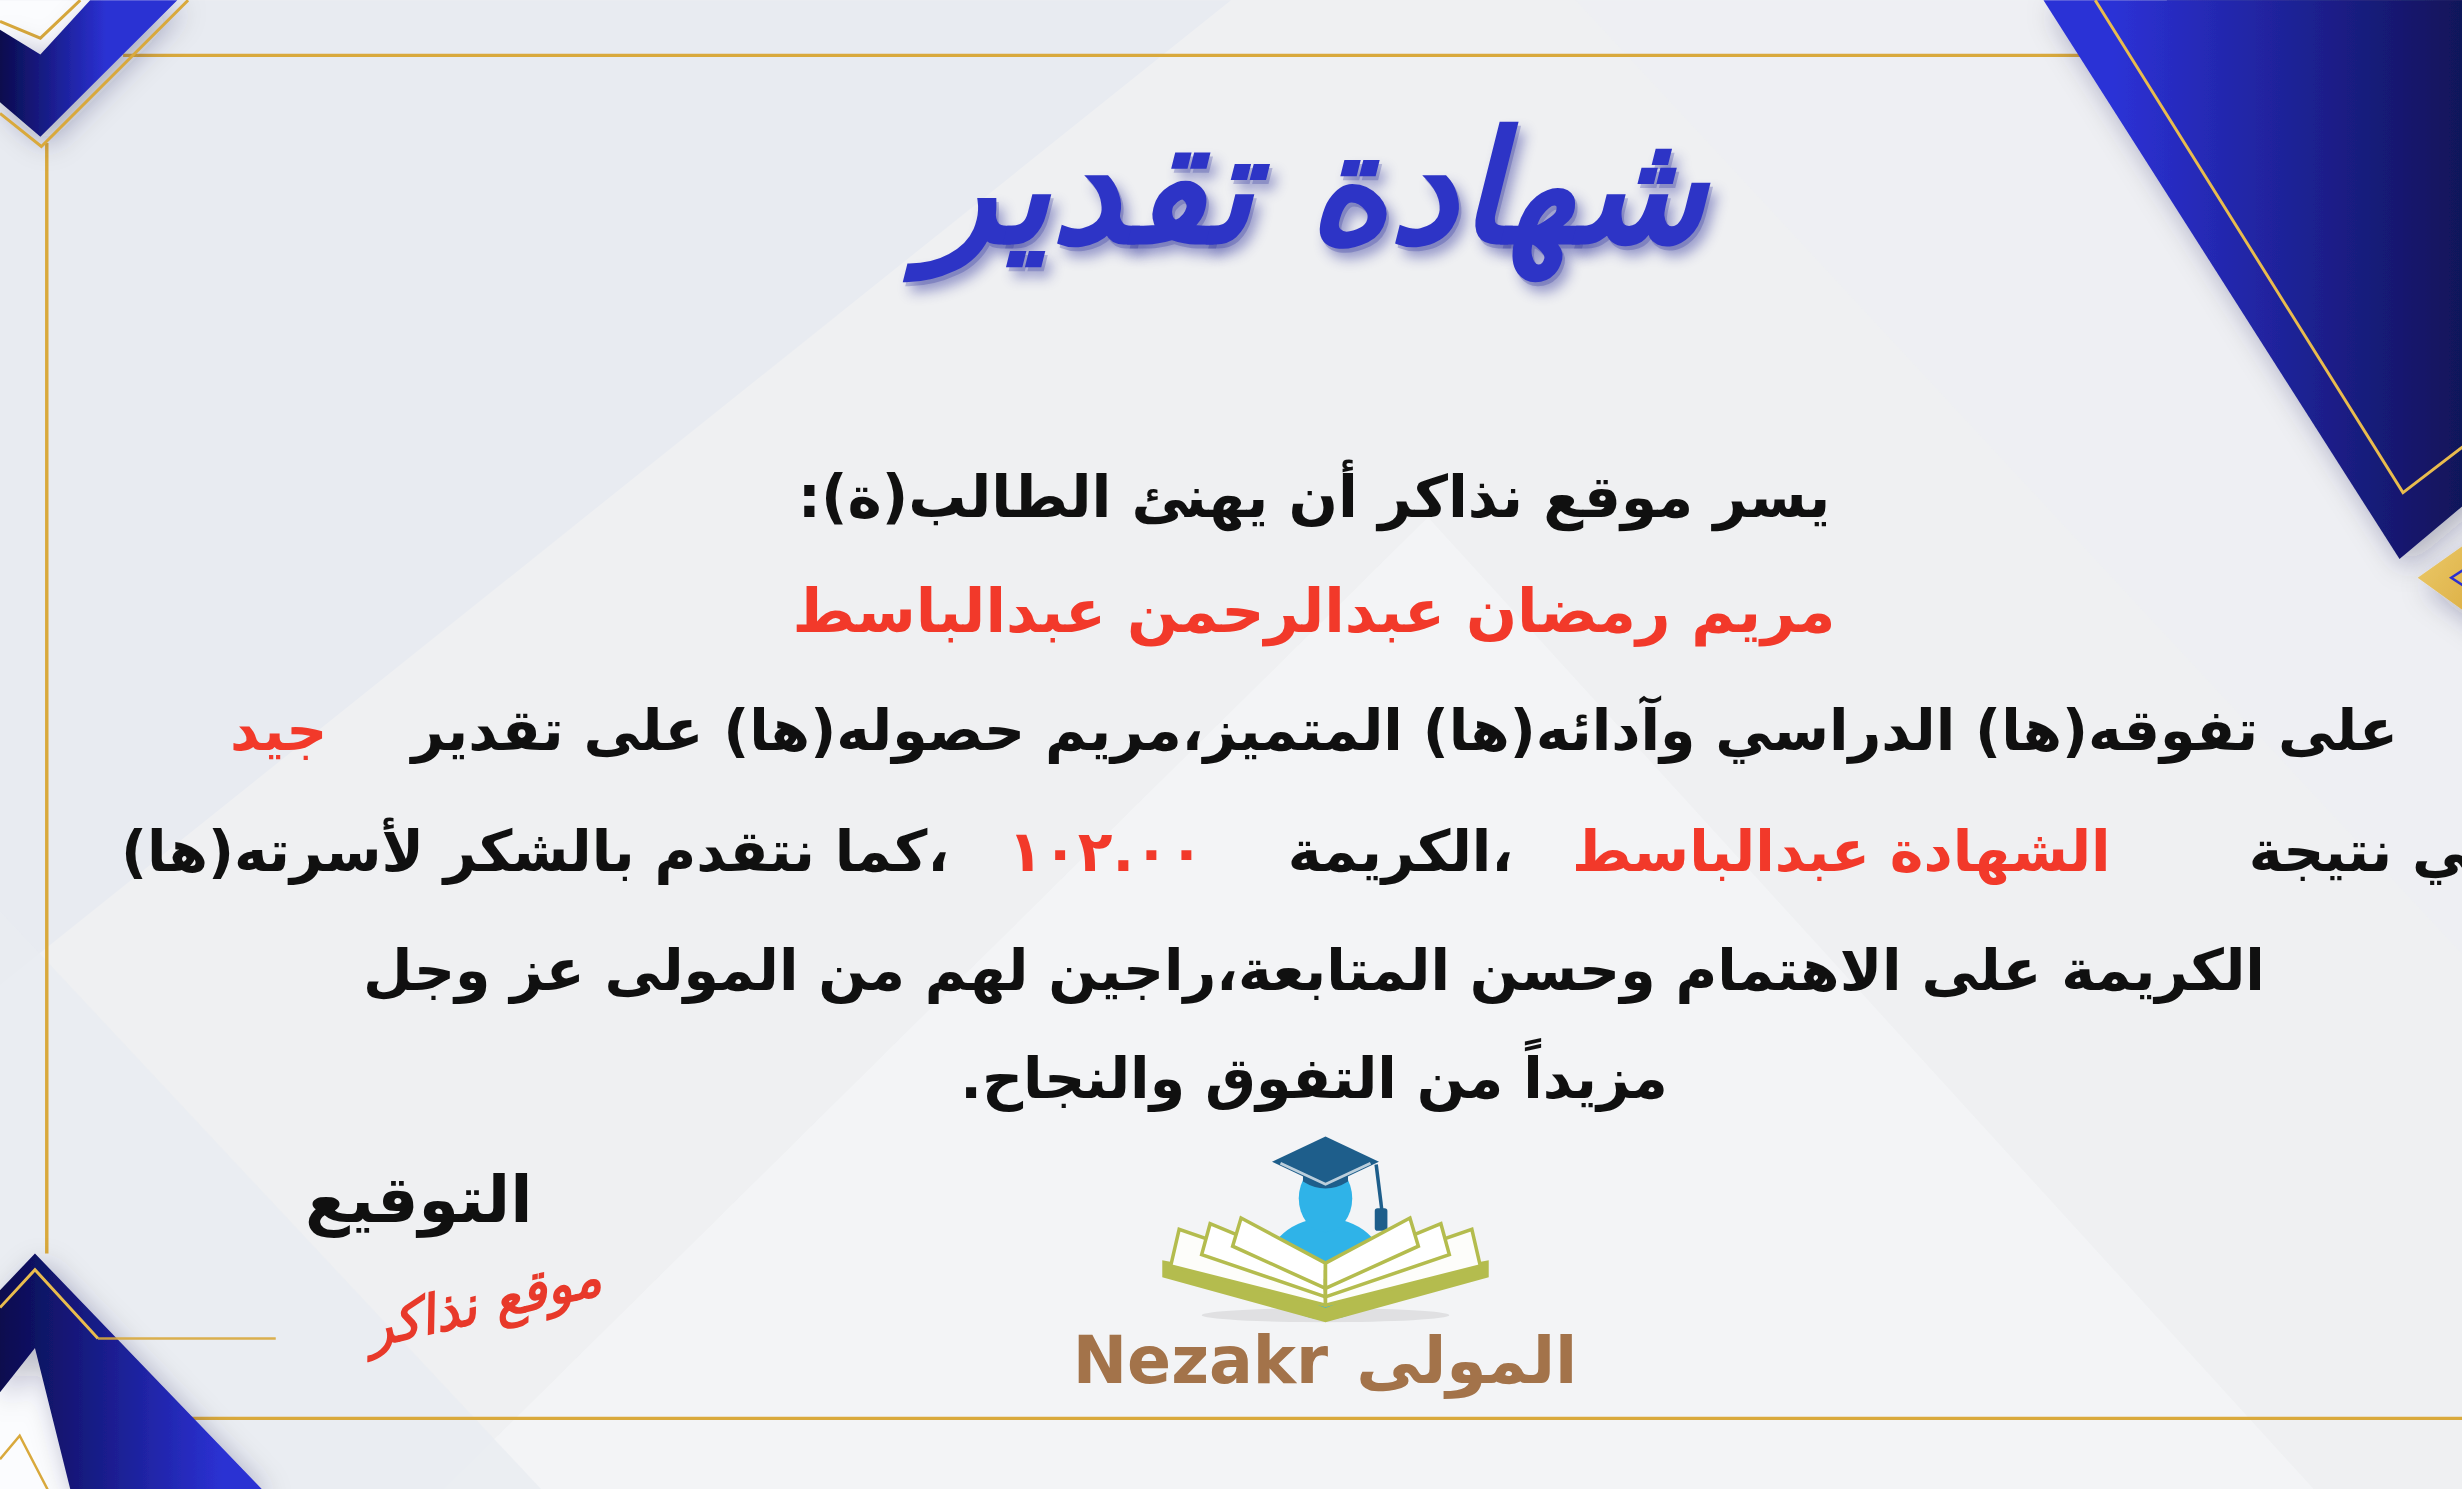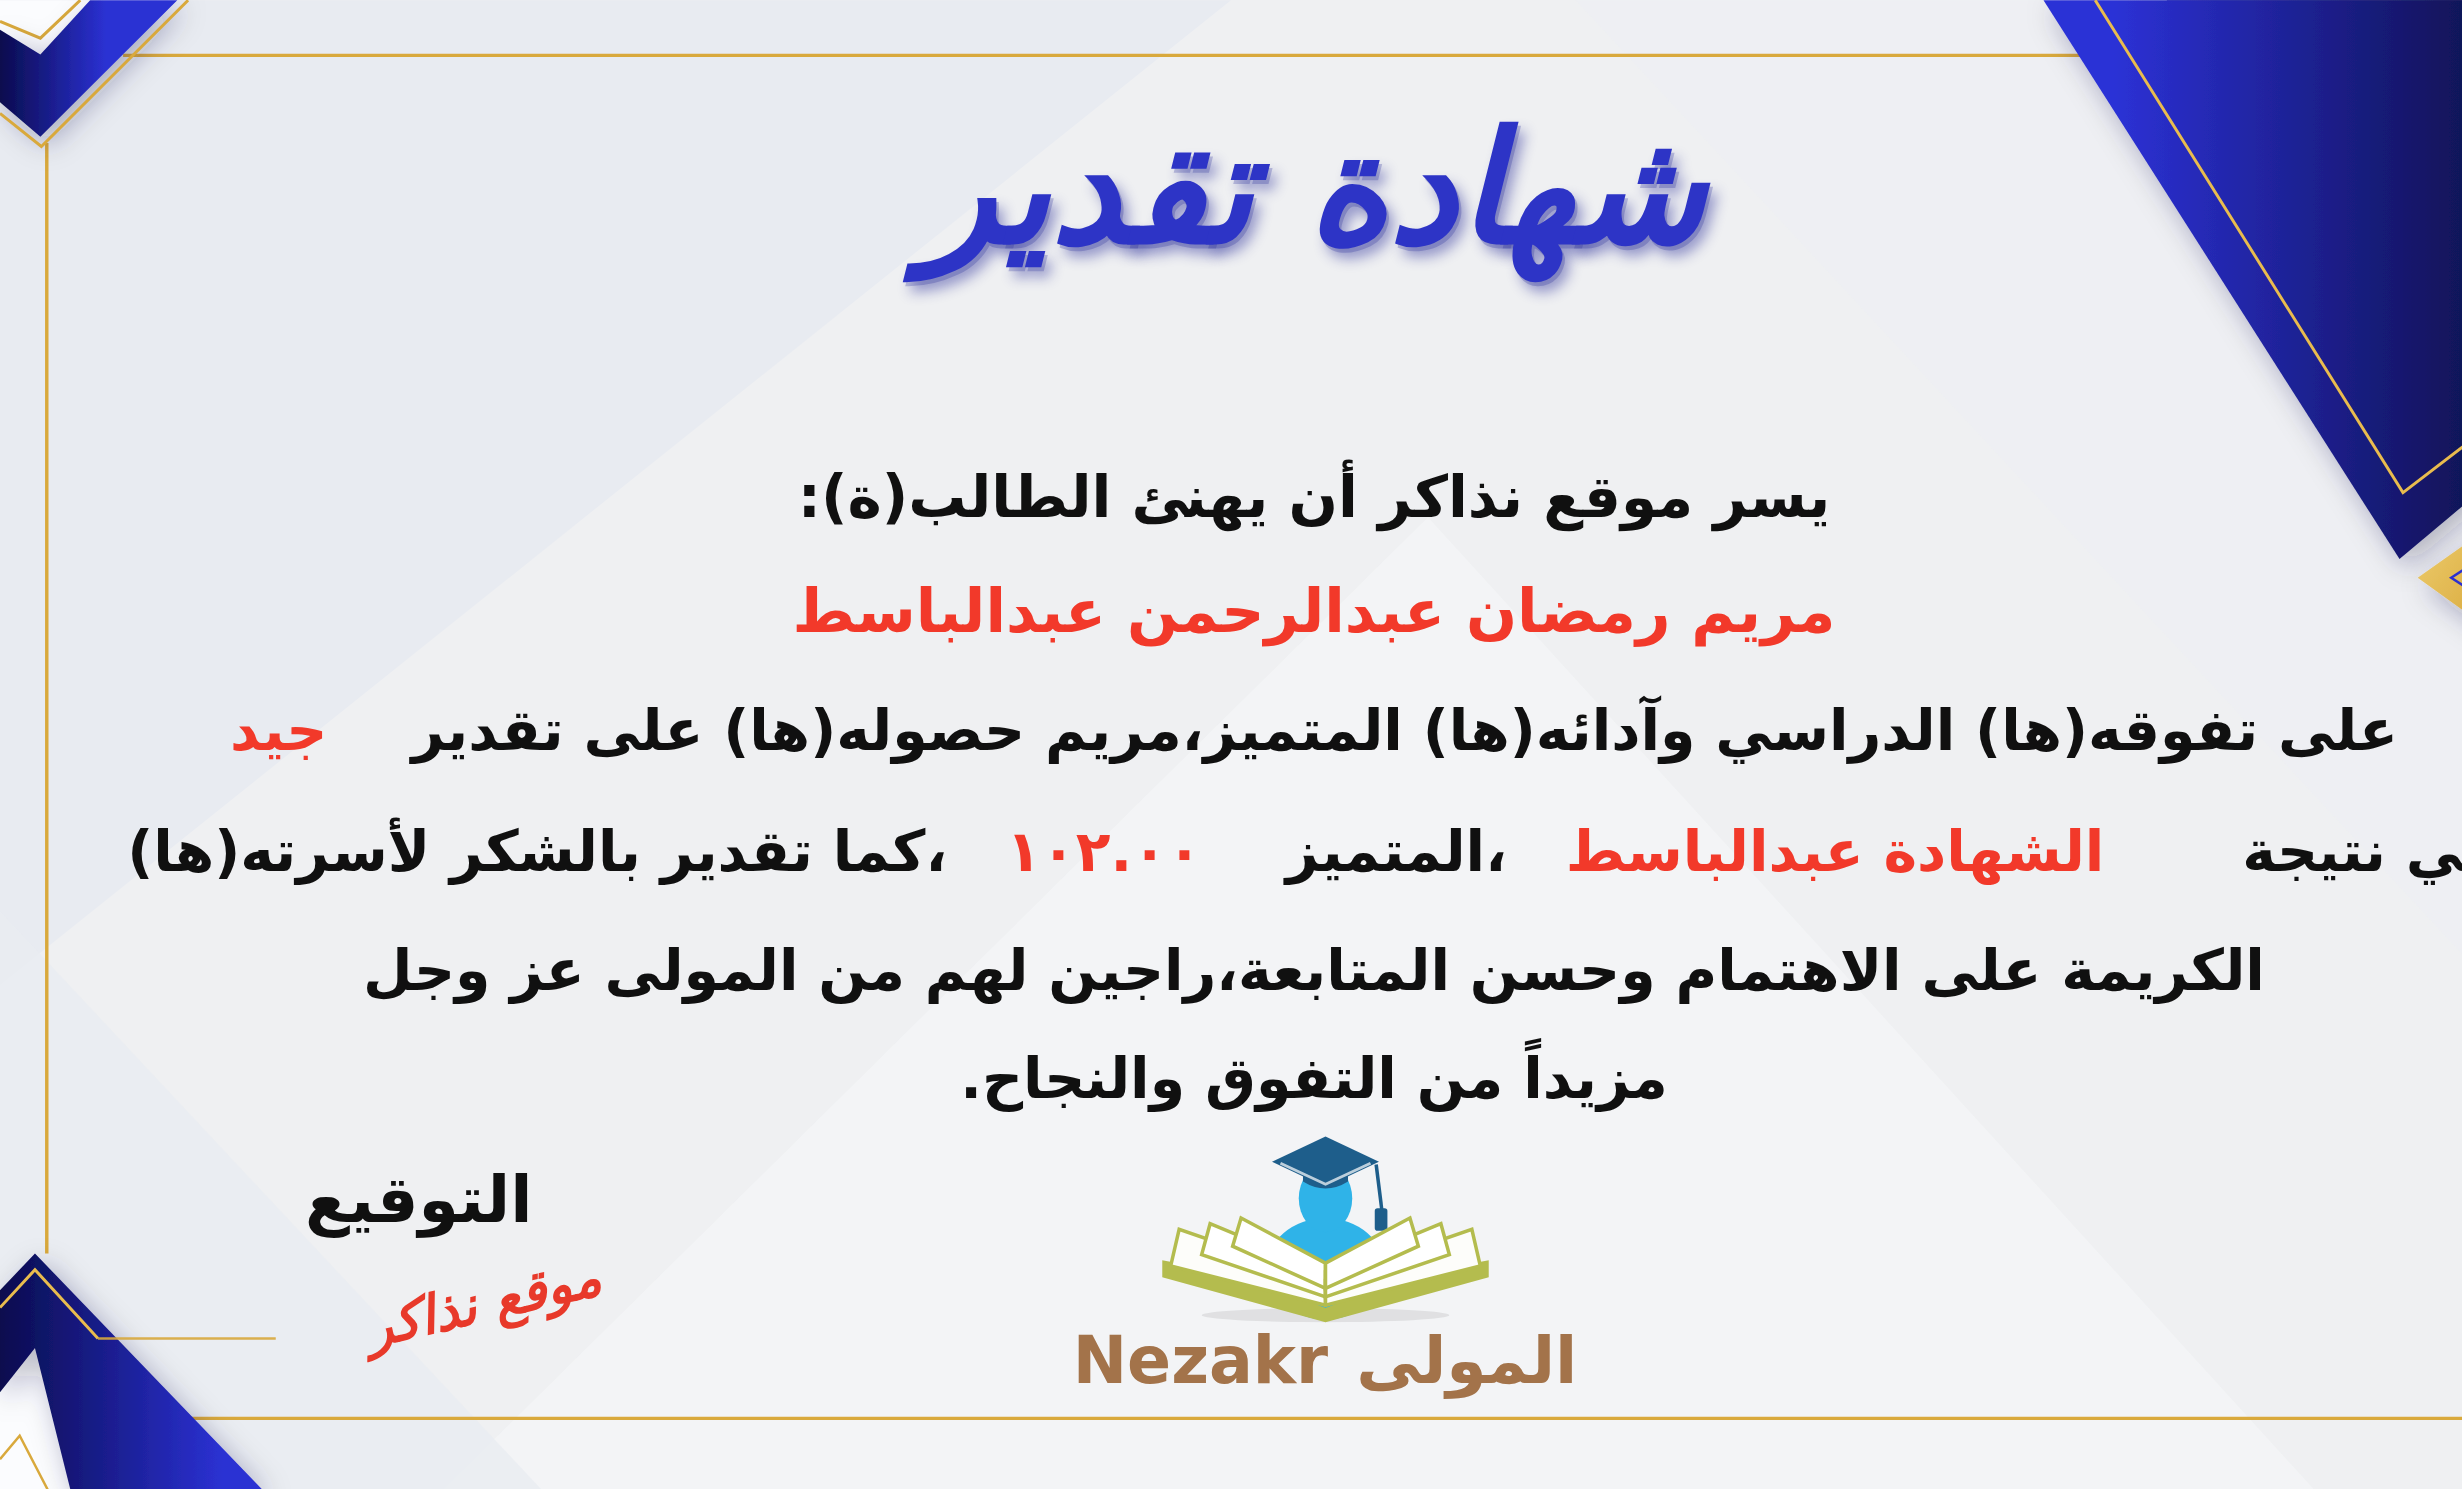--- a/index.html
+++ b/index.html
@@ -126,21 +126,21 @@
 
   <div class="txt intro">يسر موقع نذاكر أن يهنئ الطالب(ة):</div>
 
   <div class="txt name">مريم رمضان عبدالرحمن عبدالباسط</div>
 
   <div class="txt l3">
     <span>على تفوقه(ها) الدراسي وآدائه(ها) المتميز،مريم حصوله(ها) على تقدير</span><span class="gap-m"></span><span class="red">جيد</span>
   </div>
 
   <div class="txt l4">
-    <span>في نتيجة</span><span class="gap-l"></span><span class="red">الشهادة عبدالباسط</span><span class="gap-s"></span><span>،المتميز</span><span class="gap-m"></span><span class="red">١٠٢.٠٠</span><span class="gap-s"></span><span>،كما تقدير بالشكر لأسرته(ها)</span>
+    <span>في نتيجة</span><span class="gap-l"></span><span class="red">الشهادة عبدالباسط</span><span class="gap-s"></span><span>،الكريمة</span><span class="gap-m"></span><span class="red">١٠٢.٠٠</span><span class="gap-s"></span><span>،كما نتقدم بالشكر لأسرته(ها)</span>
   </div>
 
   <div class="txt l5">الكريمة على الاهتمام وحسن المتابعة،راجين لهم من المولى عز وجل</div>
 
   <div class="txt l6">مزيداً من التفوق والنجاح.</div>
 
   <div class="sig-label">التوقيع</div>
   <div class="sig-script">موقع نذاكر</div>
 
   <div class="logo">

